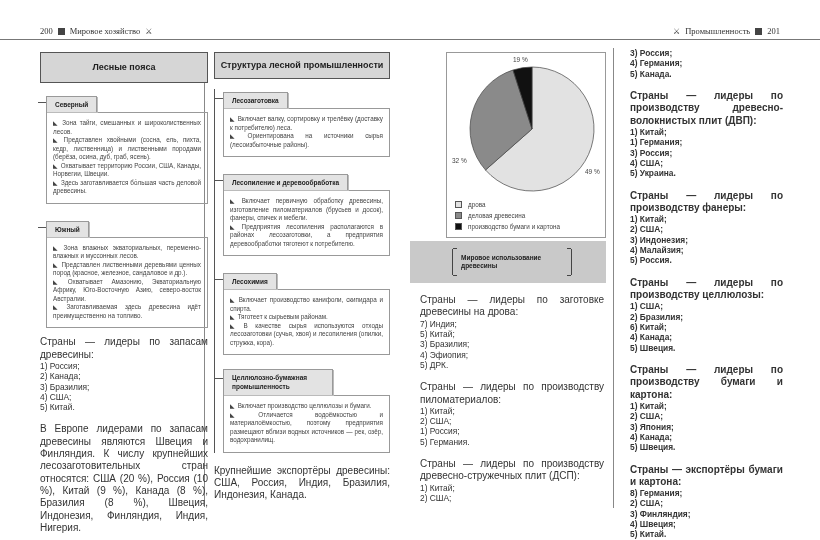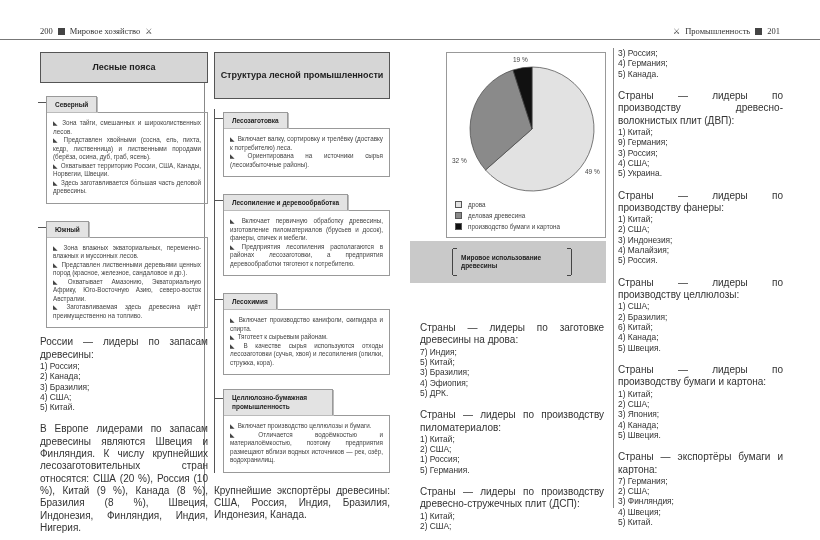--- a/index.html
+++ b/index.html
@@ -10,21 +10,21 @@
   .running-head.left { left: 40px; }
   .running-head.right { right: 40px; }
   .sq { display: inline-block; width: 7px; height: 7px; background: #444; }
   .glyph { font-size: 8px; color: #333; }
   .head-rule { position: absolute; top: 39px; left: 0; right: 0; height: 1px; background: #777; }
 
   .col { position: absolute; top: 52px; }
   .col1 { left: 40px; width: 168px; }
   .col2 { left: 214px; width: 176px; }
   .col3 { left: 410px; width: 194px; }
-  .col4 { left: 613px; width: 170px; border-left: 1px solid #888; padding-left: 4px; top: 48px; height: 460px; }
+  .col4 { left: 613px; width: 170px; border-left: 1px solid #888; padding-left: 16px; top: 48px; height: 460px; font-weight: bold; }
 
   .vline-right { position: absolute; left: 204px; top: 52px; width: 1px; height: 455px; background: #888; }
 
   .title-box { background: #d6d6d6; border: 1px solid #555; text-align: center; font-weight: bold; font-size: 9px; padding: 9px 12px; line-height: 1.25; }
   .tree { position: relative; border-left: 1px solid #555; margin-left: 0; padding-left: 8px; }
   .tree-item { position: relative; margin-top: 10px; }
   .tree-item::before { content: ""; position: absolute; left: -8px; top: 9px; width: 8px; height: 1px; background: #555; }
   .tab { display: inline-block; background: #e3e3e3; border: 1px solid #999; border-bottom: none; font-weight: bold; font-size: 6.5px; padding: 4px 8px; box-shadow: 1px 1px 0 #bbb; }
   .panel { border: 1px solid #999; padding: 6px 6px 7px; font-size: 6.3px; line-height: 1.35; color: #444; text-align: justify; }
   .panel p { margin: 0; }
@@ -82,34 +82,34 @@
       <div class="tab">Южный</div>
       <div class="panel">
         <p><span class="bullet">◣</span><span>Зона влажных экваториальных, переменно-влажных и муссонных лесов.</span></p>
         <p><span class="bullet">◣</span><span>Представлен лиственными деревьями ценных пород (красное, железное, сандаловое и др.).</span></p>
         <p><span class="bullet">◣</span><span>Охватывает Амазонию, Экваториальную Африку, Юго-Восточную Азию, северо-восток Австралии.</span></p>
         <p><span class="bullet">◣</span><span>Заготавливаемая здесь древесина идёт преимущественно на топливо.</span></p>
       </div>
     </div>
   </div>
   <div style="height:8px"></div>
-  <div class="text">России — лидеры по запасам древесины:</div>
+  <div class="text">Страны — лидеры по запасам древесины:</div>
   <ul class="list">
     <li>1) Россия;</li>
     <li>2) Канада;</li>
     <li>3) Бразилия;</li>
     <li>4) США;</li>
     <li>5) Китай.</li>
   </ul>
   <div class="gap"></div>
   <div class="text">В Европе лидерами по запасам древесины являются Швеция и Финляндия. К числу крупнейших лесозаготовительных стран относятся: США (20 %), Россия (10 %), Китай (9 %), Канада (8 %), Бразилия (8 %), Швеция, Индонезия, Финляндия, Индия, Нигерия.</div>
 </div>
 
 <div class="col col2">
-  <div class="title-box" style="padding:17px 4px;">Структура лесной промышленности</div>
+  <div class="title-box" style="padding:7px 4px;">Структура лесной промышленности</div>
   <div class="tree">
     <div class="tree-item">
       <div class="tab">Лесозаготовка</div>
       <div class="panel">
         <p><span class="bullet">◣</span><span>Включает валку, сортировку и трелёвку (доставку к потребителю) леса.</span></p>
         <p><span class="bullet">◣</span><span>Ориентирована на источники сырья (лесоизбыточные районы).</span></p>
       </div>
     </div>
     <div class="tree-item" style="margin-top:14px;">
       <div class="tab">Лесопиление и деревообработка</div>
@@ -161,21 +161,21 @@
       <span class="swatch" style="background:#111"></span>
       <span>производство бумаги и картона</span>
     </div>
   </div>
 </div>
 
 <div class="caption-band">
   <div class="caption-inner">Мировое использование древесины</div>
 </div>
 
-<div class="col col3" style="top:294px;left:420px;width:184px;margin-top:28px;">
+<div class="col col3" style="top:294px;left:420px;width:184px;">
   <div class="text">Страны — лидеры по заготовке древесины на дрова:</div>
   <ul class="list">
     <li>7) Индия;</li>
     <li>5) Китай;</li>
     <li>3) Бразилия;</li>
     <li>4) Эфиопия;</li>
     <li>5) ДРК.</li>
   </ul>
   <div class="gap"></div>
   <div class="text">Страны — лидеры по производству пиломатериалов:</div>
@@ -196,21 +196,21 @@
 <div class="col col4">
   <ul class="list">
     <li>3) Россия;</li>
     <li>4) Германия;</li>
     <li>5) Канада.</li>
   </ul>
   <div class="gap"></div>
   <div class="text">Страны — лидеры по производству древесно-волокнистых плит (ДВП):</div>
   <ul class="list">
     <li>1) Китай;</li>
-    <li>9) Германия;</li>
+    <li>1) Германия;</li>
     <li>3) Россия;</li>
     <li>4) США;</li>
     <li>5) Украина.</li>
   </ul>
   <div class="gap"></div>
   <div class="text">Страны — лидеры по производству фанеры:</div>
   <ul class="list">
     <li>1) Китай;</li>
     <li>2) США;</li>
     <li>3) Индонезия;</li>
@@ -231,19 +231,19 @@
   <ul class="list">
     <li>1) Китай;</li>
     <li>2) США;</li>
     <li>3) Япония;</li>
     <li>4) Канада;</li>
     <li>5) Швеция.</li>
   </ul>
   <div class="gap"></div>
   <div class="text">Страны — экспортёры бумаги и картона:</div>
   <ul class="list">
-    <li>7) Германия;</li>
+    <li>8) Германия;</li>
     <li>2) США;</li>
     <li>3) Финляндия;</li>
     <li>4) Швеция;</li>
     <li>5) Китай.</li>
   </ul>
 </div>
 
 </body></html>

